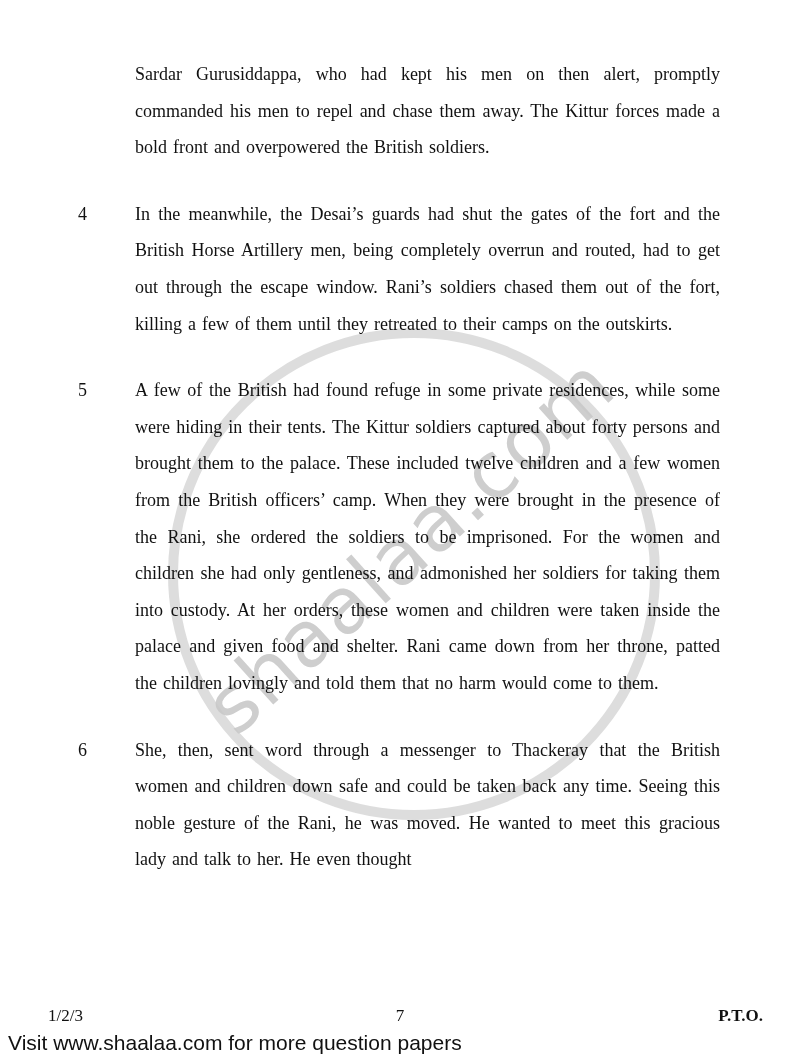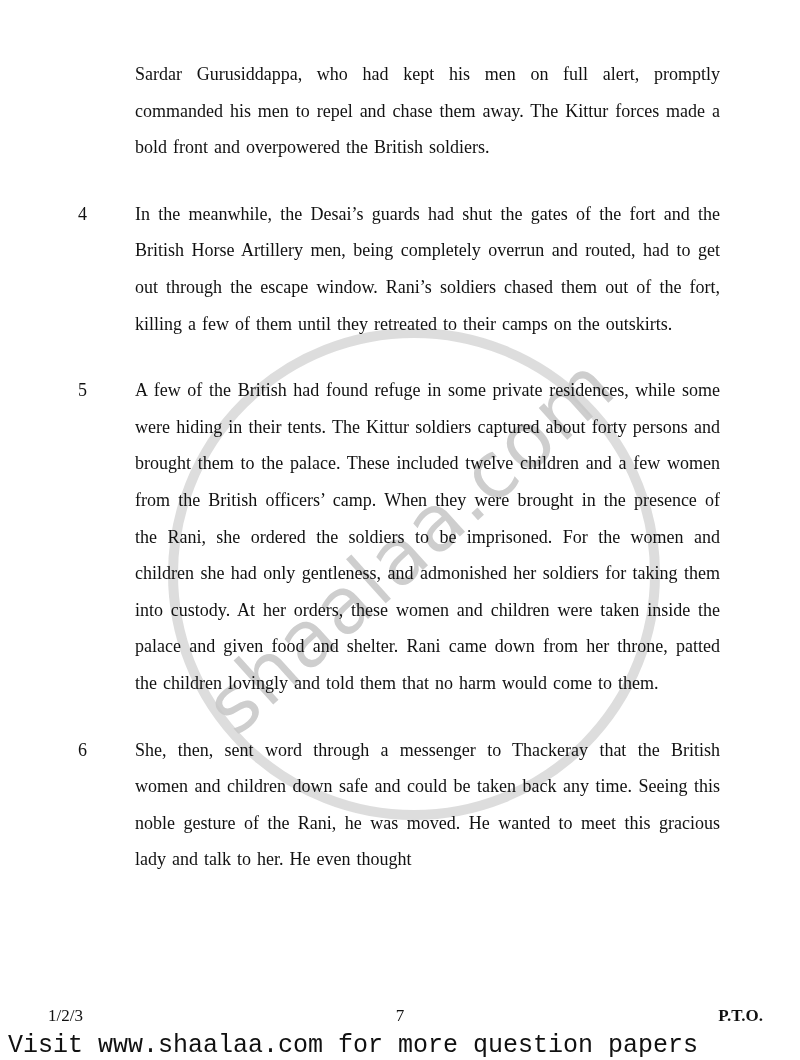--- a/index.html
+++ b/index.html
@@ -84,41 +84,41 @@
   }
   .footer-left  { position: absolute; left: 48px; }
   .footer-center{ position: absolute; left: 0; right: 0; text-align: center; }
   .footer-right { position: absolute; right: 37px; font-weight: bold; }
 
   .bottom-bar {
     position: absolute;
     left: 8px;
     top: 1031px;
     z-index: 2;
-    font-family: Liberation Mono, monospace;
-    font-size: 25px;
+    font-family: Liberation Sans, sans-serif;
+    font-size: 21px;
     color: #111111;
     white-space: nowrap;
   }
 </style>
 </head>
 <body>
 
 <div class="page">
 
   <div class="watermark">
     <div class="watermark-circle"></div>
     <div class="watermark-text">shaalaa.com</div>
   </div>
 
   <div class="content">
 
     <div class="para">
       <div class="para-num"></div>
-      <div class="para-text">Sardar Gurusiddappa, who had kept his men on full alert, promptly commanded his men to repel and chase them away. The Kittur forces made a bold front and overpowered the British soldiers.</div>
+      <div class="para-text">Sardar Gurusiddappa, who had kept his men on then alert, promptly commanded his men to repel and chase them away. The Kittur forces made a bold front and overpowered the British soldiers.</div>
     </div>
 
     <div class="para">
       <div class="para-num">4</div>
       <div class="para-text">In the meanwhile, the Desai’s guards had shut the gates of the fort and the British Horse Artillery men, being completely overrun and routed, had to get out through the escape window. Rani’s soldiers chased them out of the fort, killing a few of them until they retreated to their camps on the outskirts.</div>
     </div>
 
     <div class="para">
       <div class="para-num">5</div>
       <div class="para-text">A few of the British had found refuge in some private residences, while some were hiding in their tents. The Kittur soldiers captured about forty persons and brought them to the palace. These included twelve children and a few women from the British officers’ camp. When they were brought in the presence of the Rani, she ordered the soldiers to be imprisoned. For the women and children she had only gentleness, and admonished her soldiers for taking them into custody. At her orders, these women and children were taken inside the palace and given food and shelter. Rani came down from her throne, patted the children lovingly and told them that no harm would come to them.</div>

